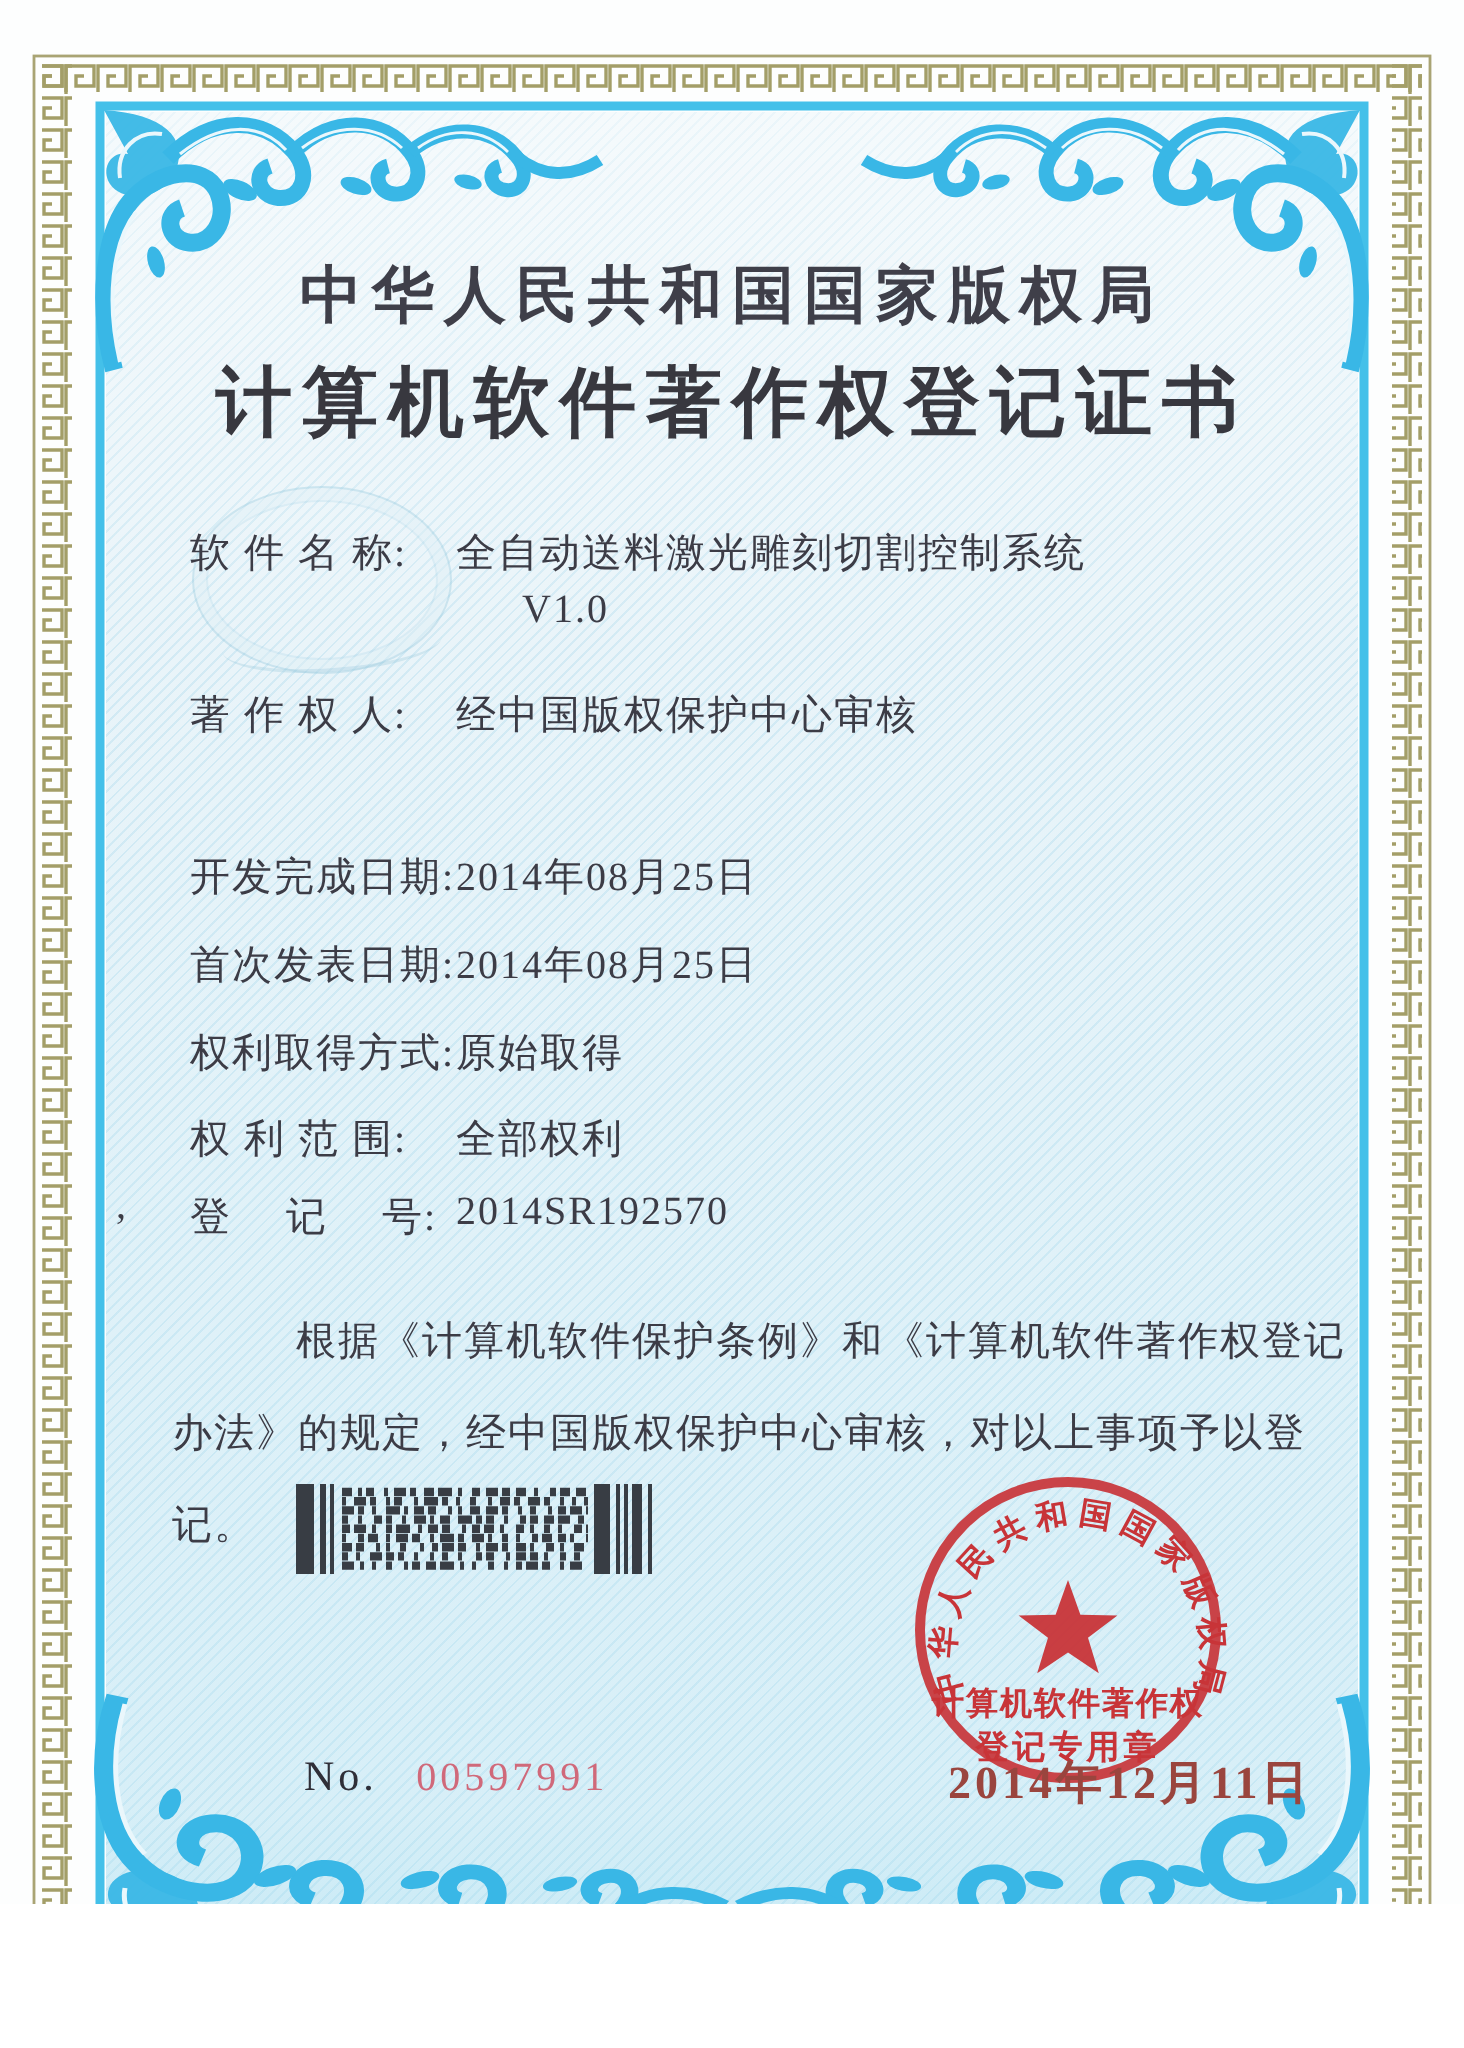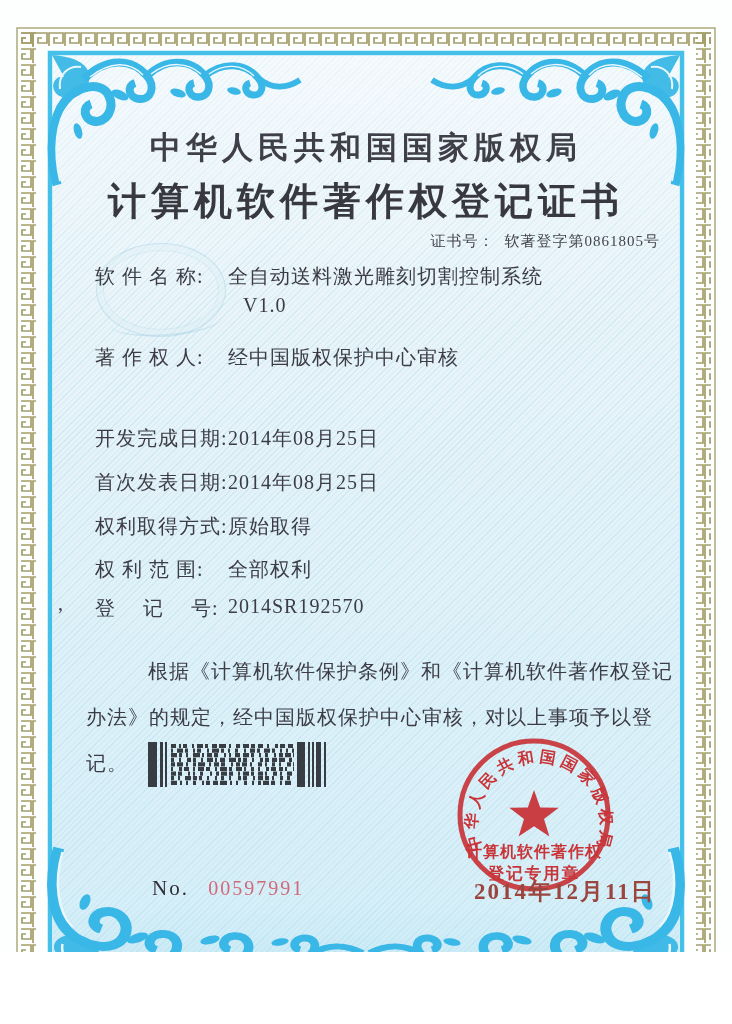--- a/index.html
+++ b/index.html
@@ -30,21 +30,21 @@
   }
   .certno-line{
     position:absolute;top:232px;right:72px;font-size:15px;color:#45454e;letter-spacing:1px;
   }
   .certno-line .lab{margin-right:10px;}
 
   .row{position:absolute;font-size:20px;letter-spacing:1px;color:#3c3c46;}
   .row .lab{position:absolute;left:95px;top:0;width:150px;white-space:nowrap;}
   .row .val{position:absolute;left:228px;top:0;white-space:nowrap;}
 
-  .val2{position:absolute;left:243px;top:294px;font-size:20px;color:#3c3c46;letter-spacing:1px;}
+  .val2{position:absolute;left:261px;top:294px;font-size:20px;color:#3c3c46;letter-spacing:1px;}
 
   .statement{
     position:absolute;left:86px;top:648px;width:600px;
     font-size:20px;line-height:46px;letter-spacing:1px;text-indent:62px;color:#3c3c46;
   }
   .stray{position:absolute;left:58px;top:592px;font-size:20px;color:#3c3c46;}
 
   .watermark{
     position:absolute;left:96px;top:243px;width:128px;height:92px;
     border:1px solid rgba(150,200,220,.55);border-radius:50%;
@@ -118,23 +118,20 @@
     <use href="#flourish" transform="translate(682,980) scale(-1.25,-1)"></use>
   </svg>
 
   <div class="content">
 
     <div class="watermark"></div>
 
     <div class="issuer">中华人民共和国国家版权局</div>
     <div class="cert-title">计算机软件著作权登记证书</div>
 
-    <div class="certno-line">
-      <span class="lab">证书号：</span><span>软著登字第0861805号</span>
-    </div>
 
     <div class="row" style="top:263px">
       <span class="lab">软 件 名 称:</span>
       <span class="val">全自动送料激光雕刻切割控制系统</span>
     </div>
     <div class="val2">V1.0</div>
 
     <div class="row" style="top:344px">
       <span class="lab">著 作 权 人:</span>
       <span class="val">经中国版权保护中心审核</span>

